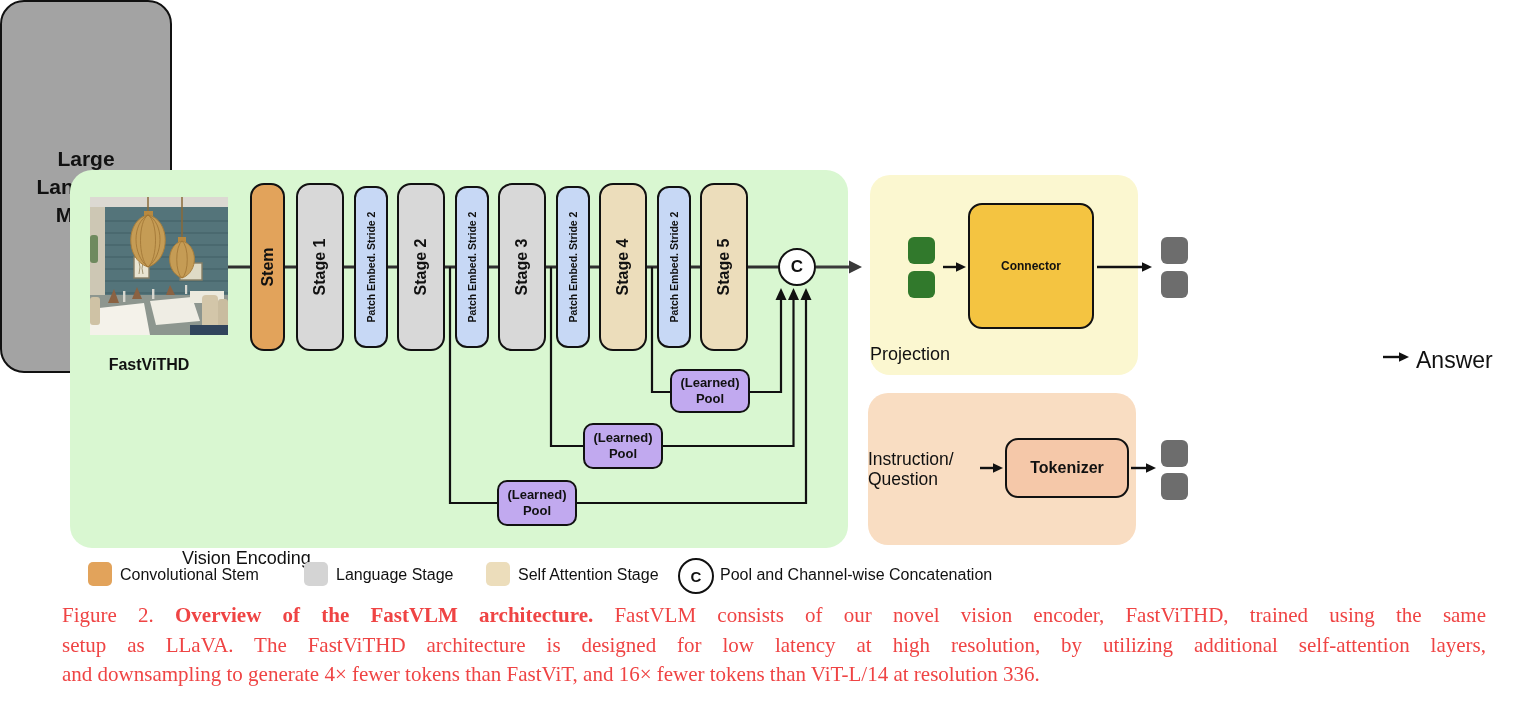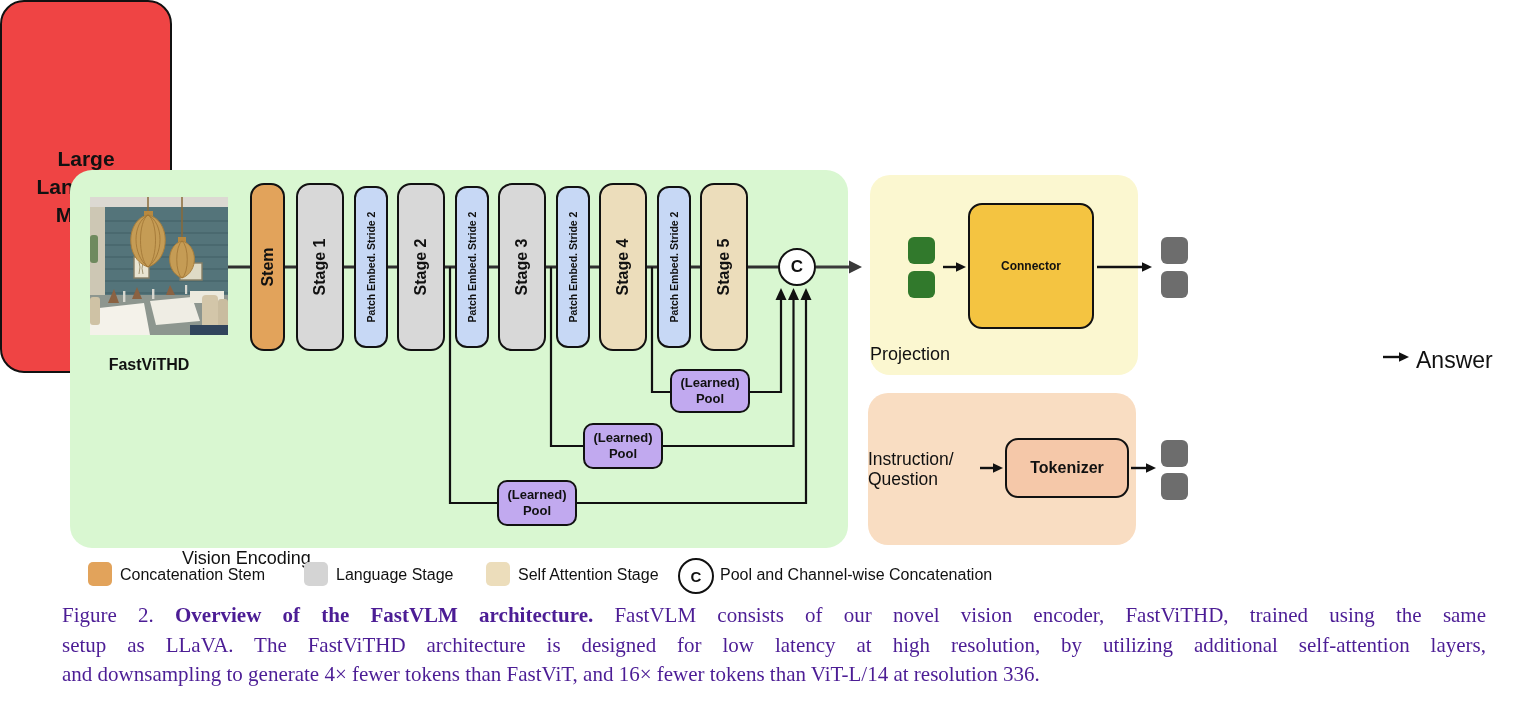--- a/index.html
+++ b/index.html
@@ -4,21 +4,21 @@
 <style>
   html,body{margin:0;padding:0;background:#ffffff;}
   .stage{position:relative;width:1536px;height:725px;background:#fff;
          font-family:"Liberation Sans",sans-serif;color:#111;overflow:hidden;}
 
   
   .panel{position:absolute;border-radius:22px;}
   .vision-panel{left:70px;top:170px;width:778px;height:378px;background:#d9f7d1;}
   .proj-panel{left:870px;top:175px;width:268px;height:200px;background:#fbf7d0;border-radius:20px;}
   .instr-panel{left:868px;top:393px;width:268px;height:152px;background:#f9ddc2;border-radius:20px;}
-  .llm-panel{left:1199px;top:175px;width:172px;height:373px;background:#ef4444;border:2.6px solid #111;
+  .llm-panel{left:1199px;top:175px;width:172px;height:373px;background:#a3a3a3;border:2.6px solid #111;
              border-radius:24px;box-sizing:border-box;display:flex;align-items:center;justify-content:center;}
 
   
   .pill{position:absolute;top:183px;height:168px;border:2.2px solid #111;border-radius:14px;
         box-sizing:border-box;display:flex;align-items:center;justify-content:center;z-index:3;}
   .pill.pe{top:186px;height:162px;border-radius:12px;}
   .vtext{transform:rotate(-90deg);white-space:nowrap;font-weight:600;font-size:16px;color:#111;}
   .pe .vtext{font-size:10.5px;font-weight:600;}
   .c-stem{background:#e2a35b;}
   .c-rep{background:#d8d8d8;}
@@ -55,21 +55,21 @@
   .answer{position:absolute;left:1416px;top:347px;font-size:23px;}
 
   
   .lg-sq{position:absolute;top:562px;width:24px;height:24px;border-radius:5px;}
   .lg-label{position:absolute;top:566px;font-size:16px;}
   .lg-circle{position:absolute;left:678px;top:558px;width:36px;height:36px;border:2.4px solid #111;border-radius:50%;
              box-sizing:border-box;display:flex;align-items:center;justify-content:center;font-weight:700;font-size:15px;background:#fff;}
 
   
   .caption{position:absolute;left:62px;top:601px;width:1424px;font-family:"Liberation Serif",serif;
-           font-size:21px;line-height:29.5px;color:#4c1d95;}
+           font-size:21px;line-height:29.5px;color:#ef4444;}
   .cap-line{width:100%;}
   .cap-just{text-align:justify;text-align-last:justify;}
   .cap-bold{font-weight:700;}
 
   svg.wires{position:absolute;left:0;top:0;z-index:2;pointer-events:none;}
 </style>
 </head>
 <body>
 
 <div class="stage">
@@ -226,21 +226,21 @@
   <div class="llm-panel">
     <div class="llm-text">
       <div>Large</div>
       <div>Language</div>
       <div>Model</div>
     </div>
   </div>
   <div class="answer">Answer</div>
 
   <div class="lg-sq" style="left:88px;background:#e2a35b;"></div>
-  <div class="lg-label" style="left:120px;">Concatenation Stem</div>
+  <div class="lg-label" style="left:120px;">Convolutional Stem</div>
   <div class="lg-sq" style="left:304px;background:#d4d4d4;"></div>
   <div class="lg-label" style="left:336px;">Language Stage</div>
   <div class="lg-sq" style="left:486px;background:#ecddbb;"></div>
   <div class="lg-label" style="left:518px;">Self Attention Stage</div>
   <div class="lg-circle">
     <span>C</span>
   </div>
   <div class="lg-label" style="left:720px;">Pool and Channel-wise Concatenation</div>
 
   <div class="caption">

